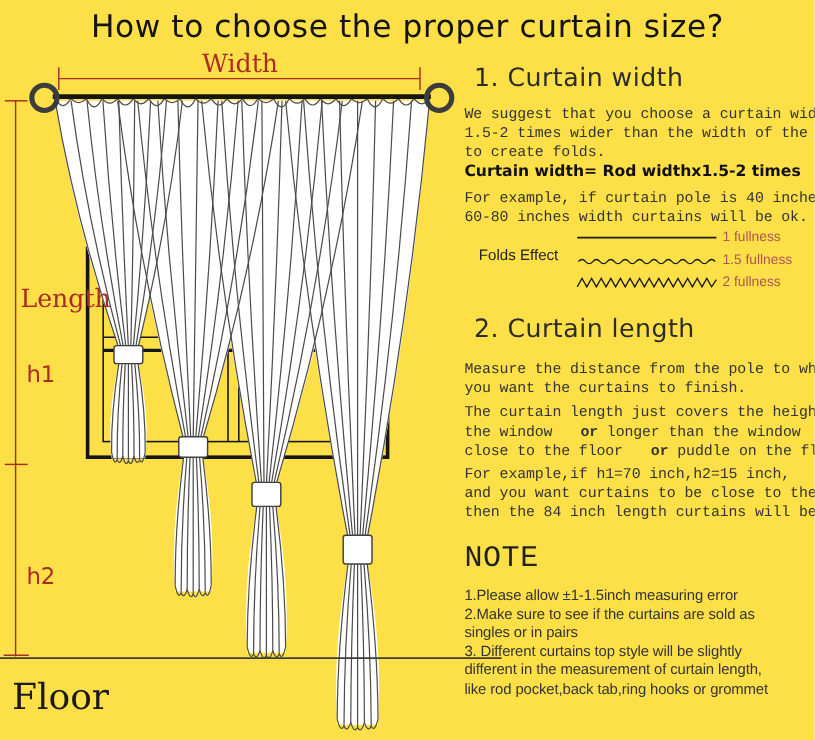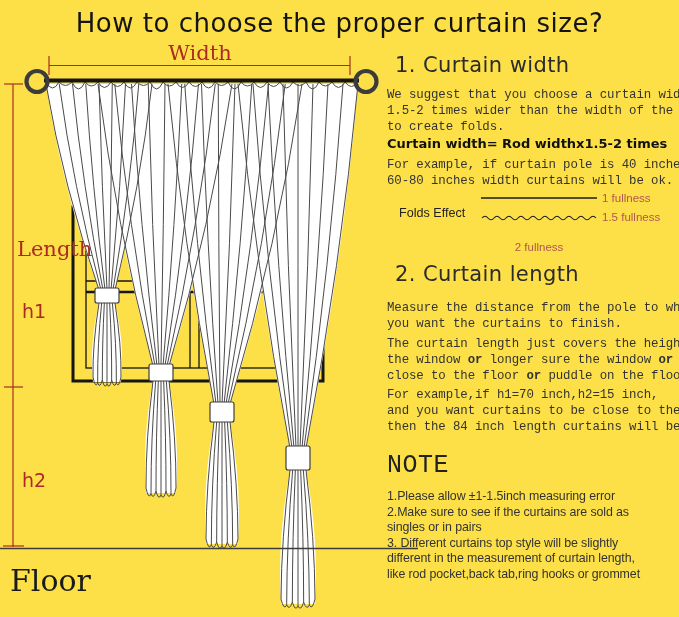--- a/index.html
+++ b/index.html
@@ -28,32 +28,32 @@
   .h-length{top:262px;left:8px;}
   .body{font-family:Liberation Mono, monospace;font-size:12.4px;line-height:15.8px;
         letter-spacing:-0.1px;color:var(--body-ink);white-space:pre;left:0;}
   .p-w1{top:88px;}
   .p-formula{top:136px;font-family:"DejaVu Sans",sans-serif;font-size:13px;font-weight:700;
         color:#111;white-space:pre;left:0;letter-spacing:0;}
   .p-w2{top:158px;}
   .p-l1{top:301px;}
   .p-l2{top:337px;}
   .p-l3{top:388px;}
-  .p-l2 b{font-weight:700;}
+  .p-l2 b{font-weight:700;margin-left:16px;}
   .note-h{top:451px;left:0;font-family:Liberation Mono, monospace;font-size:25px;
         font-weight:400;color:#222;letter-spacing:.5px;}
   .note-items{top:489px;left:0;}
   .note-item{font-family:Liberation Sans, sans-serif;font-size:12.4px;line-height:15.6px;
         letter-spacing:-0.1px;color:var(--body-ink);white-space:pre;margin:0;}
   
   .folds{top:190px;left:0;width:292px;height:62px;}
   .folds-label{position:absolute;left:12px;top:16px;font-size:12.6px;color:#222;
         font-family:"Liberation Sans",sans-serif;}
   .fold-row{position:absolute;left:92px;display:flex;align-items:center;gap:3px;height:16px;}
-  .fr0{top:0px;}.fr1{top:19px;}.fr2{top:47px;flex-direction:column;}
+  .fr0{top:0px;}.fr1{top:19px;}.fr2{top:37px;}
   .fold-row svg{display:block;}
   .fold-label{font-size:11.5px;color:var(--fullness-red);white-space:nowrap;
         font-family:"Liberation Sans",sans-serif;}
 </style>
 </head>
 <body>
 
 <div id="page">
 
   <div class="page-title">How to choose the proper curtain size?</div>
@@ -227,21 +227,21 @@
             <polyline points="2,11 6,4 10,11 14,4 18,11 22,4 26,11 30,4 34,11 38,4 42,11 46,4 50,11 54,4 58,11 62,4 66,11 70,4 74,11 78,4 82,11 86,4 90,11 94,4 98,11 102,4 106,11 110,4 114,11 118,5" fill="none" stroke="#1c1c1c" stroke-width="1.1"></polyline>
           </svg>
         <span class="fold-label">2 fullness</span>
       </div>
     </div>
 
     <h2 class="blk sec-h h-length">2. Curtain length</h2>
     <p class="blk body p-l1">Measure the distance from the pole to where
 you want the curtains to finish.</p>
     <p class="blk body p-l2"><span>The curtain length just covers the height of
-the window </span><b>or</b><span> longer sure the window </span><b>or</b><span>
+the window </span><b>or</b><span> longer than the window </span><b>or</b><span>
 close to the floor </span><b>or</b><span> puddle on the floor</span></p>
     <p class="blk body p-l3">For example,if h1=70 inch,h2=15 inch,
 and you want curtains to be close to the floor,
 then the 84 inch length curtains will be ok.</p>
 
     <h2 class="blk note-h">NOTE</h2>
     <div class="blk note-items">
       <p class="note-item">1.Please allow ±1-1.5inch measuring error</p>
       <p class="note-item">2.Make sure to see if the curtains are sold as
 singles or in pairs</p>

